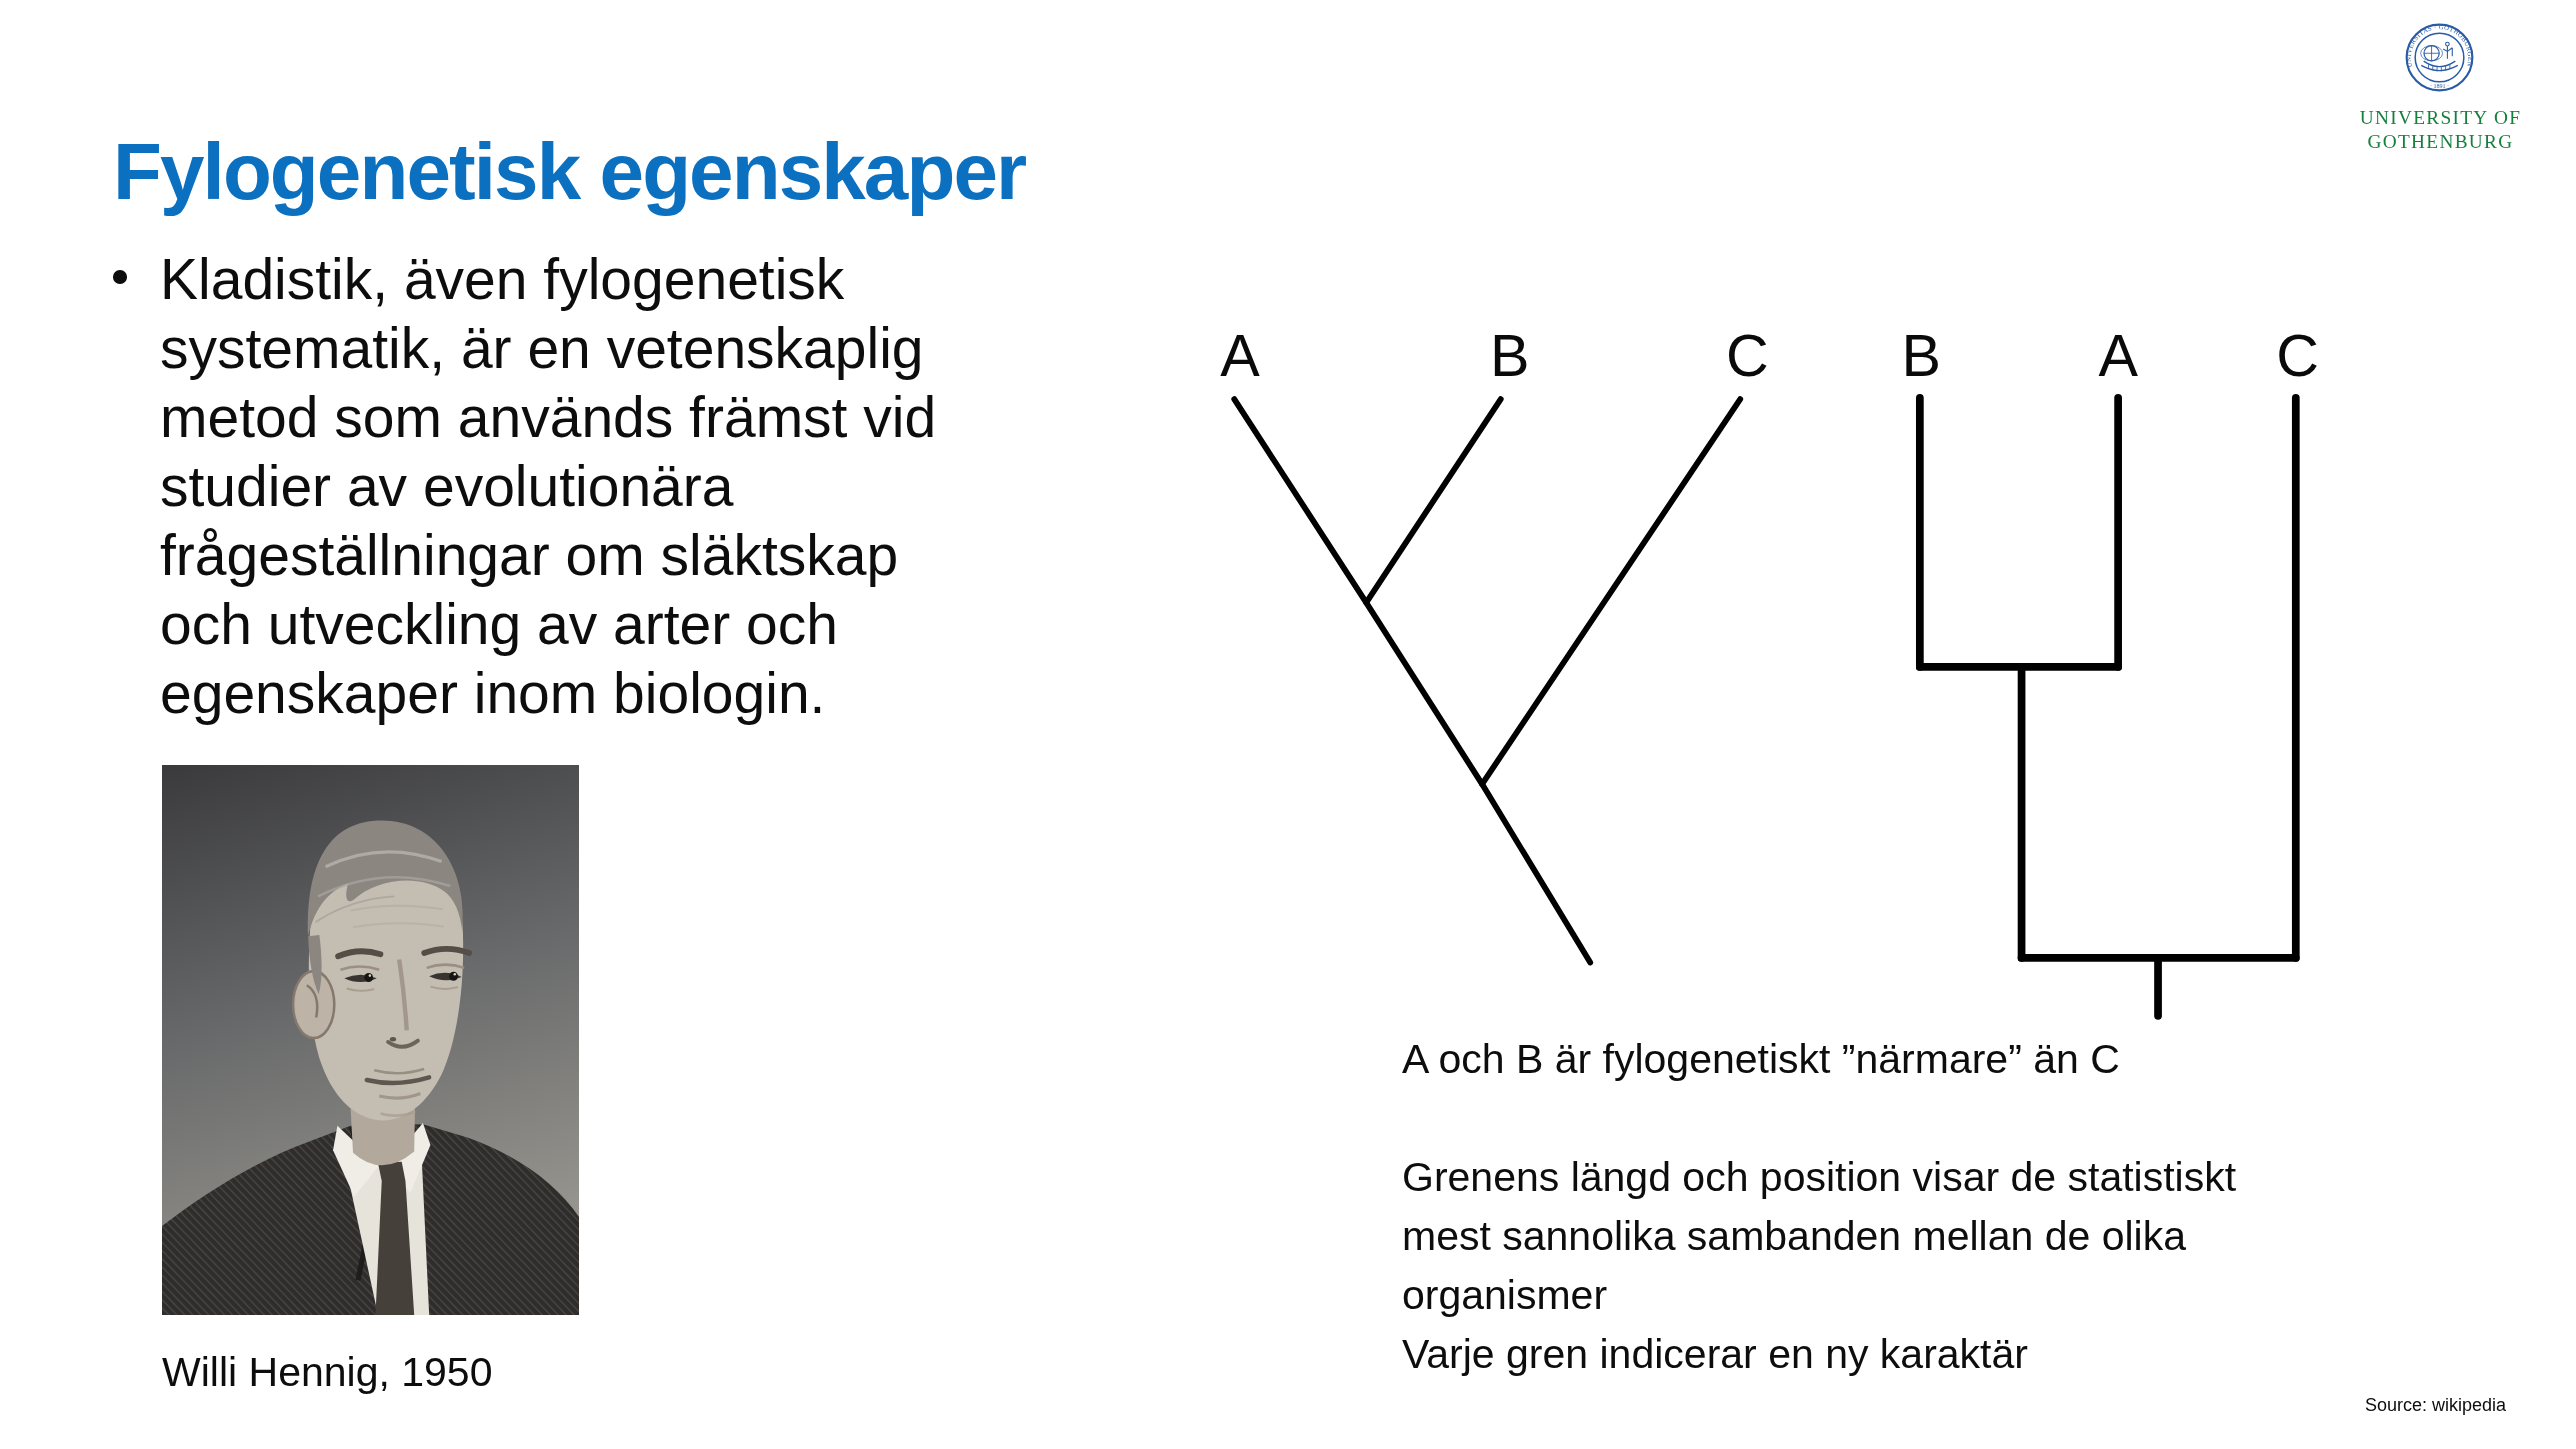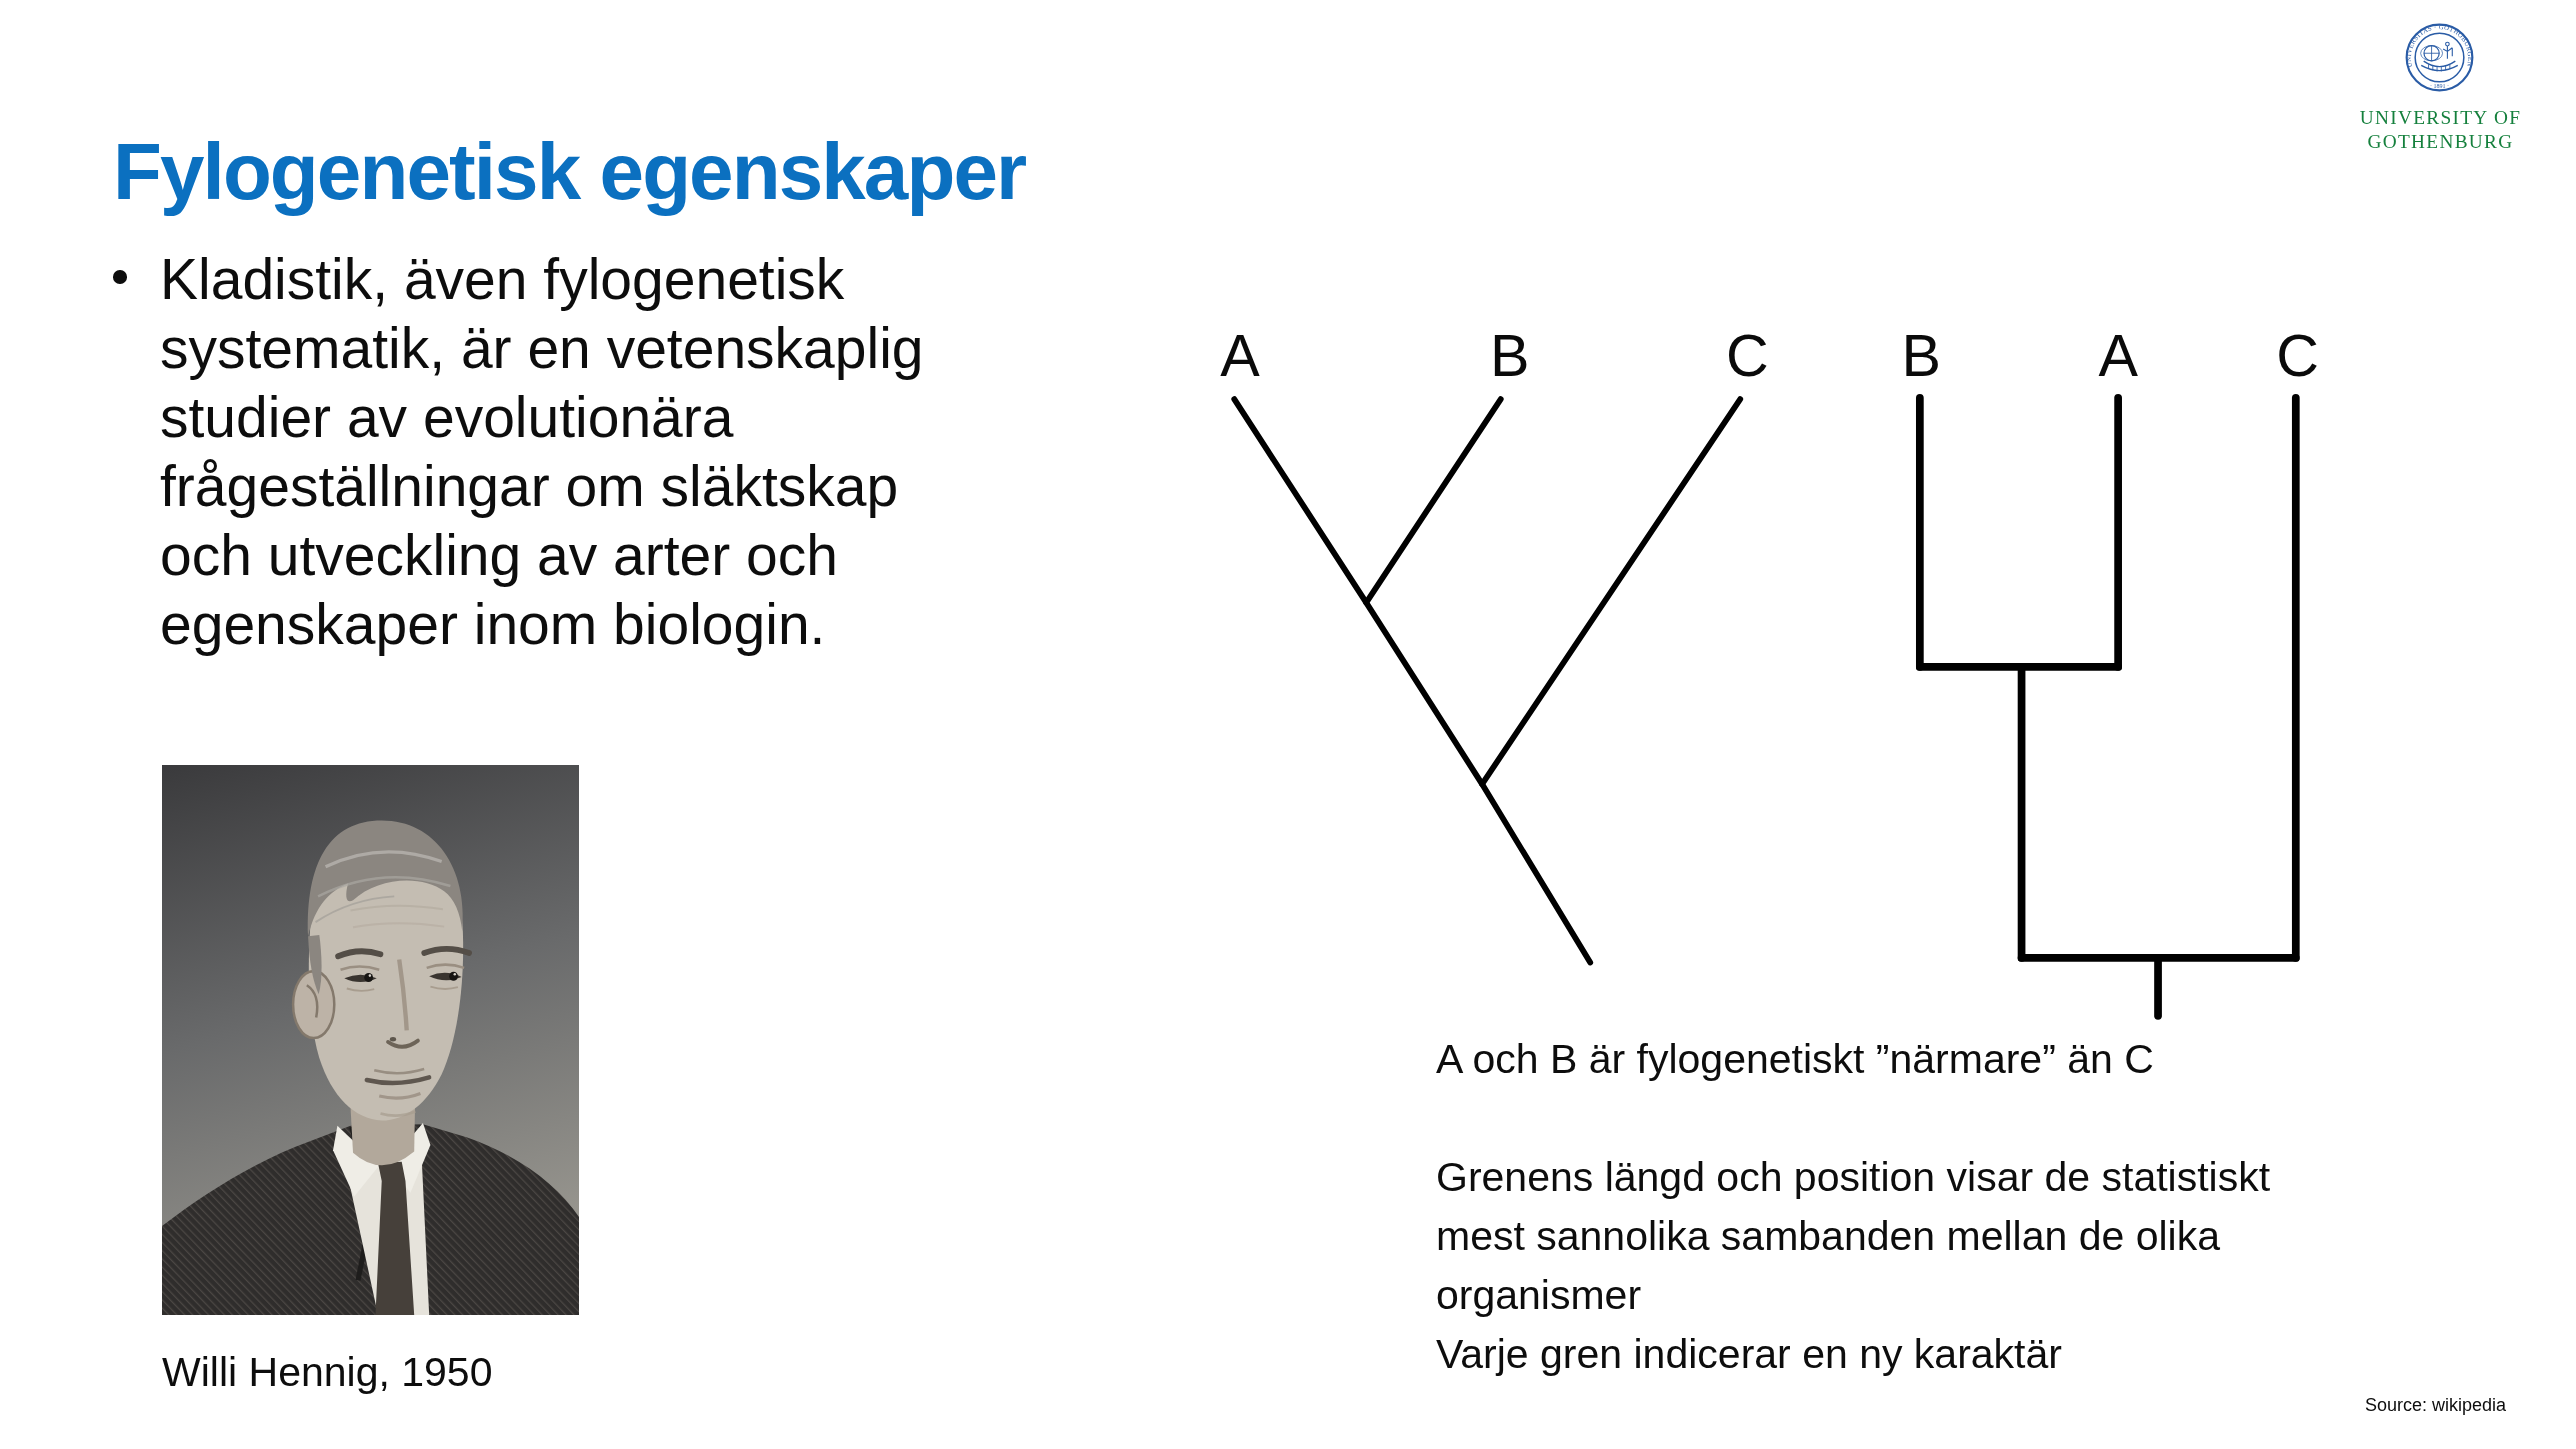--- a/index.html
+++ b/index.html
@@ -49,21 +49,21 @@
   .trees .branch{stroke:#000000;fill:none;stroke-linecap:round;}
   .trees .branch.slanted{stroke-width:9px;}
   .trees .branch.rect{stroke-width:12px;}
 
   
   .notes{
     left:1402px;top:1030px;
     font-size:41px;line-height:59px;
     white-space:nowrap;
   }
-  .notes-line{height:59px;margin-left:34px;}
+  .notes-line{height:59px;}
 
   
   .source{
     right:70px;top:1395px;
     font-size:18px;white-space:nowrap;
   }
 
   
   .logo{left:2344px;top:15.5px;width:193px;height:148px;}
   .logo .seal{position:absolute;left:59px;top:5.2px;width:73px;height:73px;}
@@ -79,20 +79,21 @@
 <body>
 
 <div class="slide">
 
   <div class="abs title">Fylogenetisk egenskaper</div>
 
   <div class="abs bullet-dot"></div>
   <div class="abs bullet-text">
     <div>Kladistik, även fylogenetisk</div>
     <div>systematik, är en vetenskaplig</div>
+    <div>metod som används främst vid</div>
     <div>studier av evolutionära</div>
     <div>frågeställningar om släktskap</div>
     <div>och utveckling av arter och</div>
     <div>egenskaper inom biologin.</div>
   </div>
 
   <svg class="abs photo" viewBox="0 0 668 854" preserveAspectRatio="none" aria-hidden="true">
     <defs>
       <linearGradient id="pbg" x1="0" y1="0" x2="0.22" y2="1">
         <stop offset="0" stop-color="#3a3a3c"></stop>

